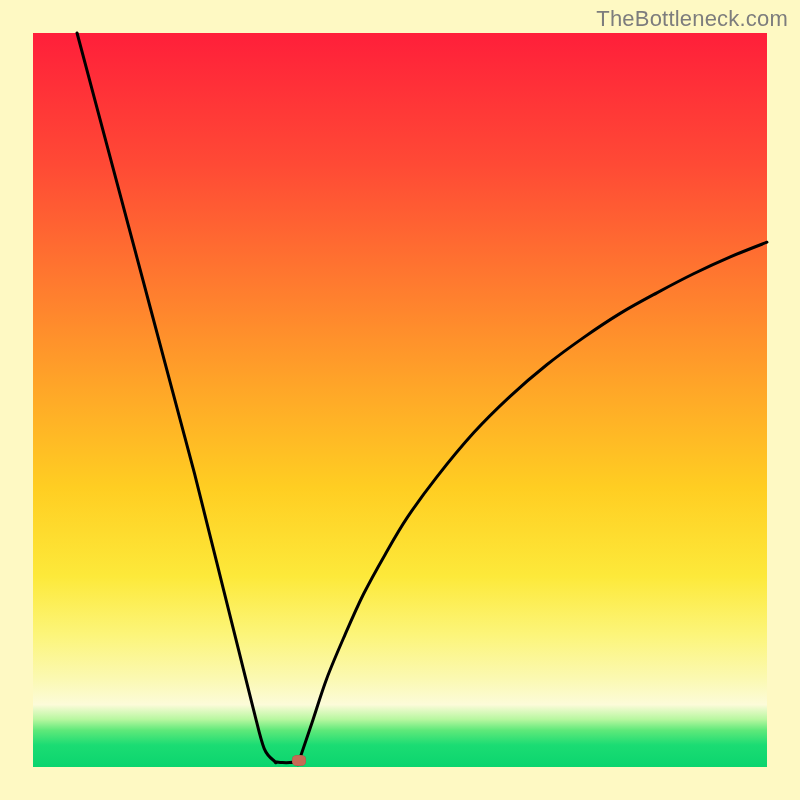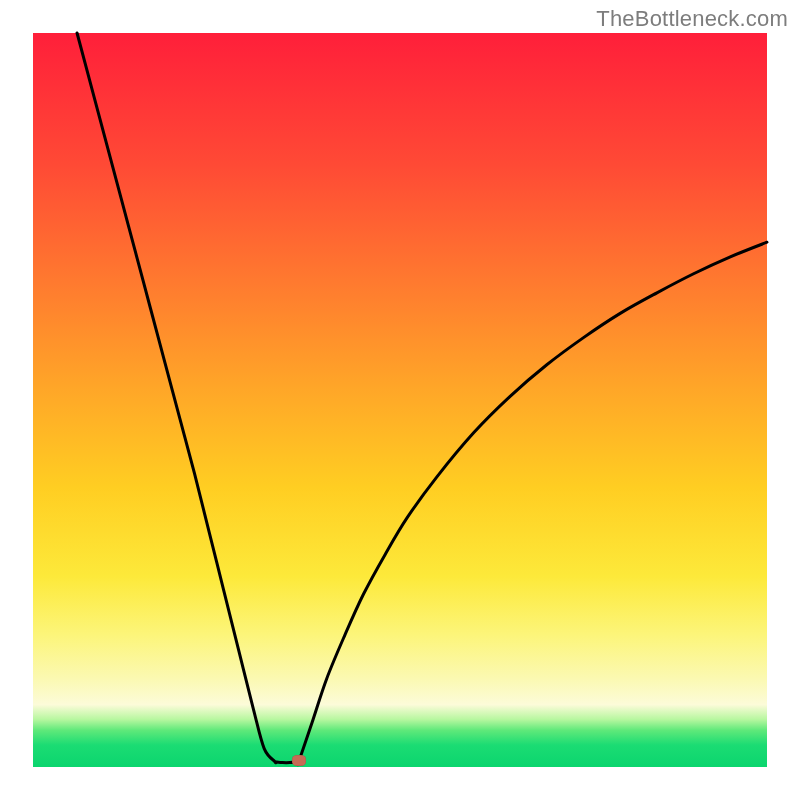--- a/index.html
+++ b/index.html
@@ -8,21 +8,21 @@
     width: 800px;
     height: 800px;
     background: #000;
     font-family: Arial, Helvetica, sans-serif;
     overflow: hidden;
   }
   .frame {
     position: absolute;
     left: 0; top: 0;
     width: 800px; height: 800px;
-    background: #ffffff;
+    background: #fef9c3;
   }
   .plot-area {
     position: absolute;
     left: 33px;
     top: 33px;
     width: 734px;
     height: 734px;
     
     background: linear-gradient(
       to bottom,

